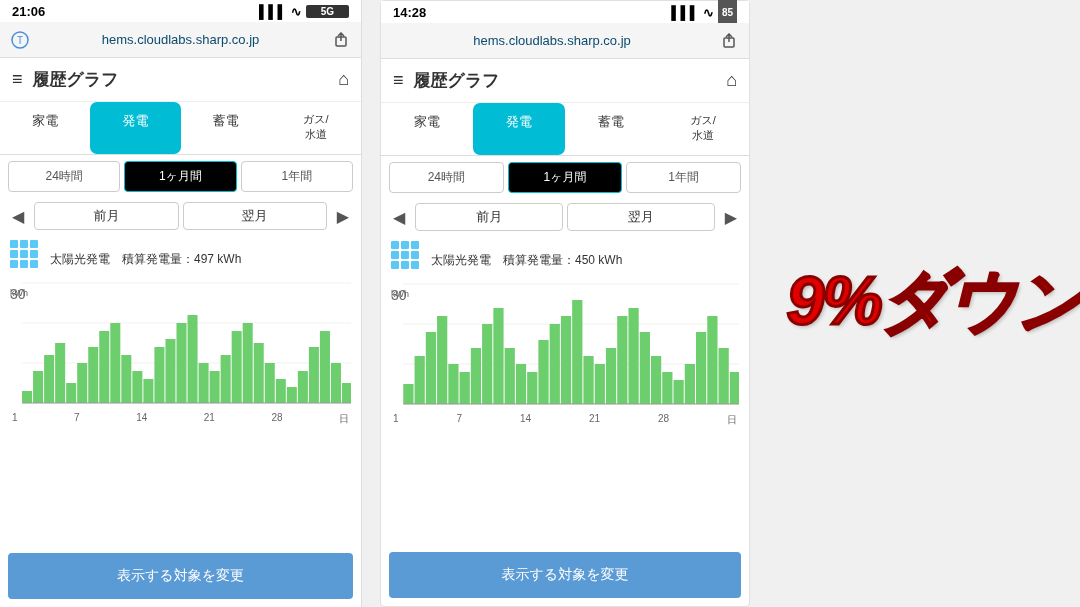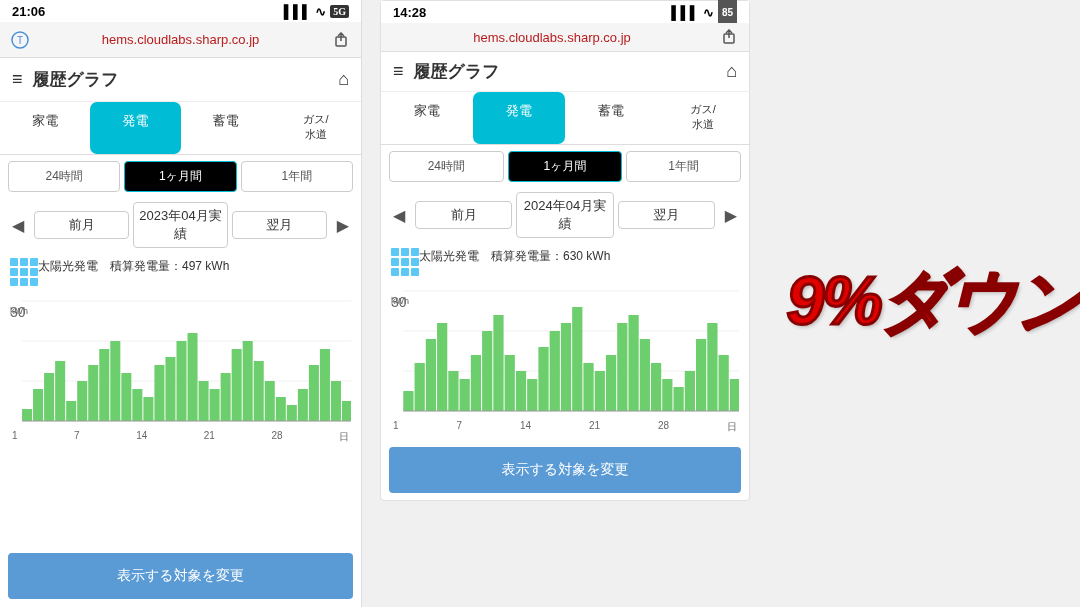--- a/index.html
+++ b/index.html
@@ -20,21 +20,21 @@
       background: #fff;
       border-right: 1px solid #ddd;
       display: flex;
       flex-direction: column;
       position: relative;
     }
 
     
     .panel-right {
       width: 370px;
-      height: 501px;
+      height: 607px;
       background: #fff;
       display: flex;
       flex-direction: column;
       position: relative;
       margin-left: 10px;
       border: 1px solid #e0e0e0;
       border-radius: 4px;
     }
 
     
@@ -85,21 +85,21 @@
       padding: 4px 10px;
       background: #f5f5f5;
       border-bottom: 1px solid #ddd;
       height: 36px;
       gap: 6px;
     }
 
     .url-text {
       flex: 1;
       font-size: 13px;
-      color: #b91c1c;
+      color: #0c4a6e;
       text-align: center;
     }
 
     .url-icon {
       width: 20px;
       height: 20px;
       display: flex;
       align-items: center;
       justify-content: center;
       color: #888;
@@ -200,23 +200,23 @@
       font-size: 13px;
       color: #333;
       border: 1px solid #ccc;
       border-radius: 4px;
       padding: 4px;
     }
 
     
     .solar-info {
       display: flex;
-      align-items: flex-start;
+      align-items: flex-end;
       padding: 6px 10px;
-      gap: 0;
+      gap: 12px;
       font-size: 12px;
       color: #333;
     }
 
     .solar-icon {
       width: 28px;
       height: 28px;
       display: grid;
       grid-template-columns: repeat(3, 1fr);
       gap: 2px;
@@ -275,21 +275,21 @@
 </head>
 <body>
 
 <div class="panel-left">
 
   <div class="status-bar">
     <span>21:06</span>
     <div class="status-bar-right">
       <span>▌▌▌</span>
       <span>∿</span>
-      <span style="background:#333;color:#fff;font-size:10px;padding:1px 3px;border-radius:2px;font-family:Liberation Serif, serif;">5G</span>
+      <span style="background:#333;color:#fff;font-size:10px;padding:1px 15px;border-radius:2px;">5G</span>
     </div>
   </div>
 
   <div class="url-bar">
     <div class="url-icon">
       <svg width="18" height="18" viewBox="0 0 18 18">
           <circle cx="9" cy="9" r="8" fill="none" stroke="#4a90d9" stroke-width="1.5"></circle>
           <text x="9" y="13" text-anchor="middle" fill="#4a90d9" font-size="10">T</text>
         </svg>
     </div>
@@ -317,21 +317,20 @@
 
   <div class="time-tabs">
     <div class="time-tab">24時間</div>
     <div class="time-tab active">1ヶ月間</div>
     <div class="time-tab">1年間</div>
   </div>
 
   <div class="month-nav">
     <span class="nav-arrow">◀</span>
     <span class="month-label">前月</span>
-    <span class="month-label">2023年04月実績</span>
     <span class="month-label">翌月</span>
     <span class="nav-arrow">▶</span>
   </div>
 
   <div class="solar-info">
     <div class="solar-icon">
       <div class="solar-cell"></div>
         <div class="solar-cell"></div>
         <div class="solar-cell"></div>
       <div class="solar-cell"></div>
@@ -435,38 +434,37 @@
 
   <div class="time-tabs">
     <div class="time-tab">24時間</div>
     <div class="time-tab active">1ヶ月間</div>
     <div class="time-tab">1年間</div>
   </div>
 
   <div class="month-nav">
     <span class="nav-arrow">◀</span>
     <span class="month-label">前月</span>
-    <span class="month-label">2024年04月実績</span>
     <span class="month-label">翌月</span>
     <span class="nav-arrow">▶</span>
   </div>
 
   <div class="solar-info">
     <div class="solar-icon">
       <div class="solar-cell"></div>
         <div class="solar-cell"></div>
         <div class="solar-cell"></div>
       <div class="solar-cell"></div>
         <div class="solar-cell"></div>
         <div class="solar-cell"></div>
       <div class="solar-cell"></div>
         <div class="solar-cell"></div>
         <div class="solar-cell"></div>
     </div>
-    <span>太陽光発電　積算発電量：630 kWh</span>
+    <span>太陽光発電　積算発電量：450 kWh</span>
   </div>
 
   <div class="chart-container">
     <span class="chart-y-label">30</span>
     <span style="font-size:9px;color:#666;position:absolute;left:10px;top:14px;">kWh</span>
     <svg class="bar-chart" id="right-chart-svg" viewBox="0 0 340 130" preserveAspectRatio="none">
     <line x1="12" y1="125" x2="340" y2="125" stroke="#e0e0e0" stroke-width="0.5"></line>
         <line x1="12" y1="85" x2="340" y2="85" stroke="#e0e0e0" stroke-width="0.5"></line>
         <line x1="12" y1="45" x2="340" y2="45" stroke="#e0e0e0" stroke-width="0.5"></line>
         <line x1="12" y1="5" x2="340" y2="5" stroke="#e0e0e0" stroke-width="0.5"></line>

